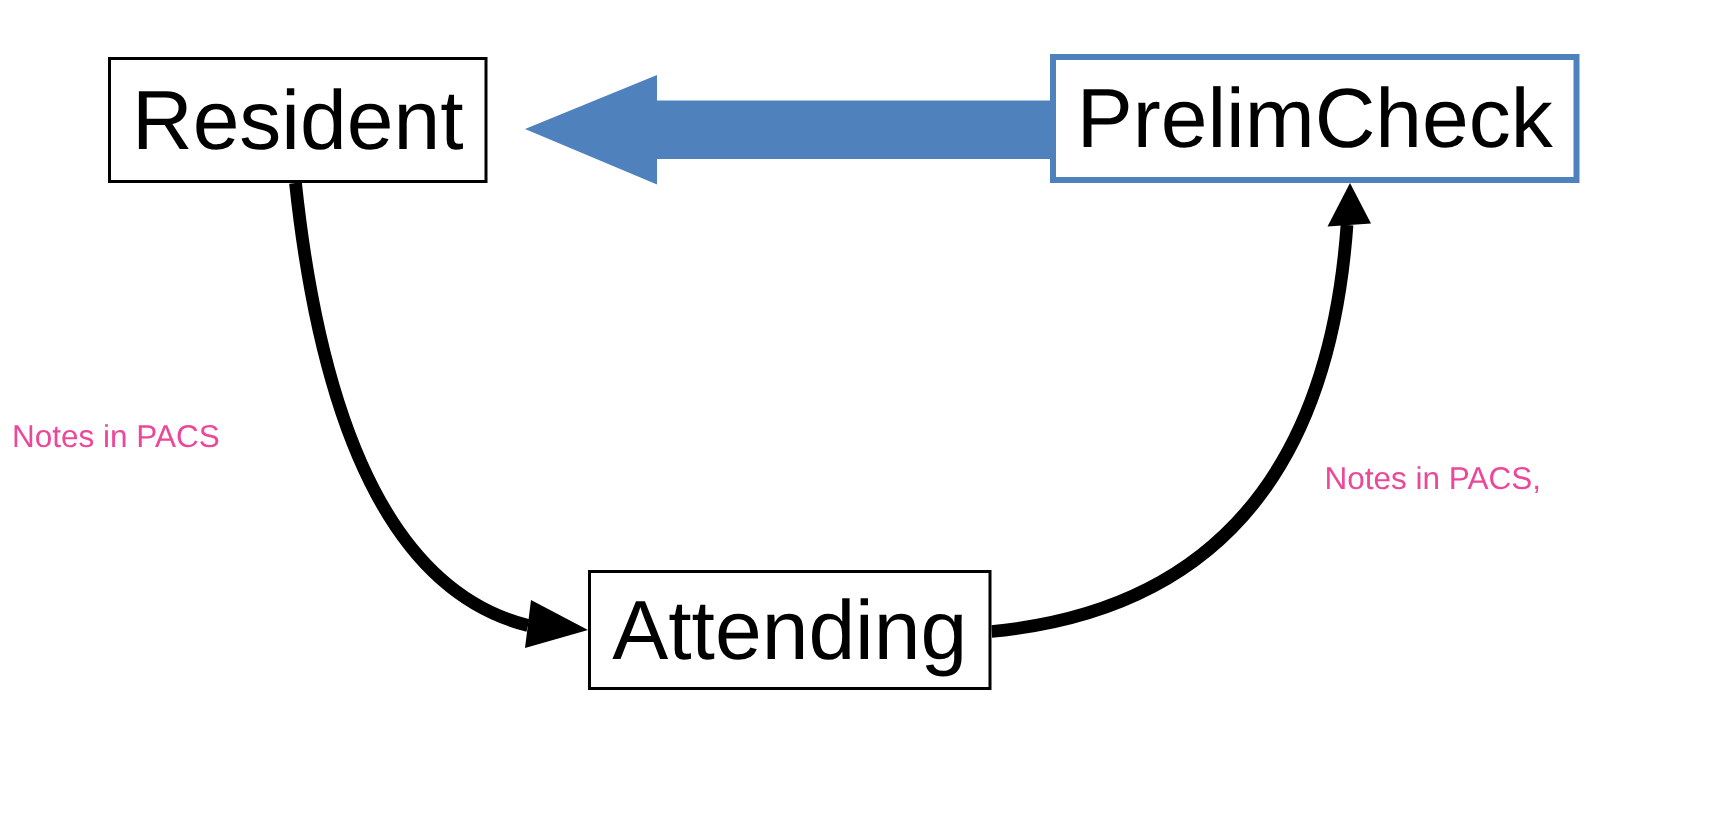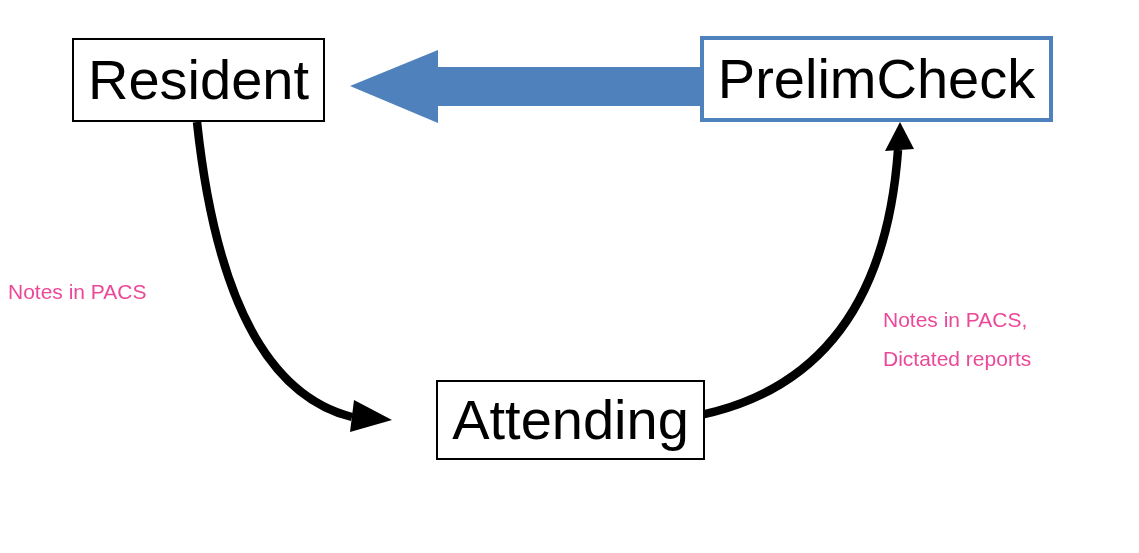--- a/index.html
+++ b/index.html
@@ -48,21 +48,20 @@
     width: 353px;
     height: 86px;
     border: 4px solid var(--accent, #4f81bd);
   }
   .node-attending {
     left: 392px;
     top: 380px;
     width: 269px;
     height: 80px;
     border: 2px solid #000000;
-    margin-left: 44px;
   }
   .edge-label {
     position: absolute;
     color: #ec4899;
     font-size: 21px;
     line-height: 39px;
     white-space: nowrap;
   }
   .edge-label-left {
     left: 8px;
@@ -112,16 +111,15 @@
   </div>
 
   <div class="node node-attending">
     <span>Attending</span>
   </div>
 
   <div class="edge-label edge-label-left">Notes in PACS</div>
 
   <div class="edge-label edge-label-right">
     <div>Notes in PACS,</div>
-    <div>Dictated reports</div>
   </div>
 
 </div>
 
 </body></html>

